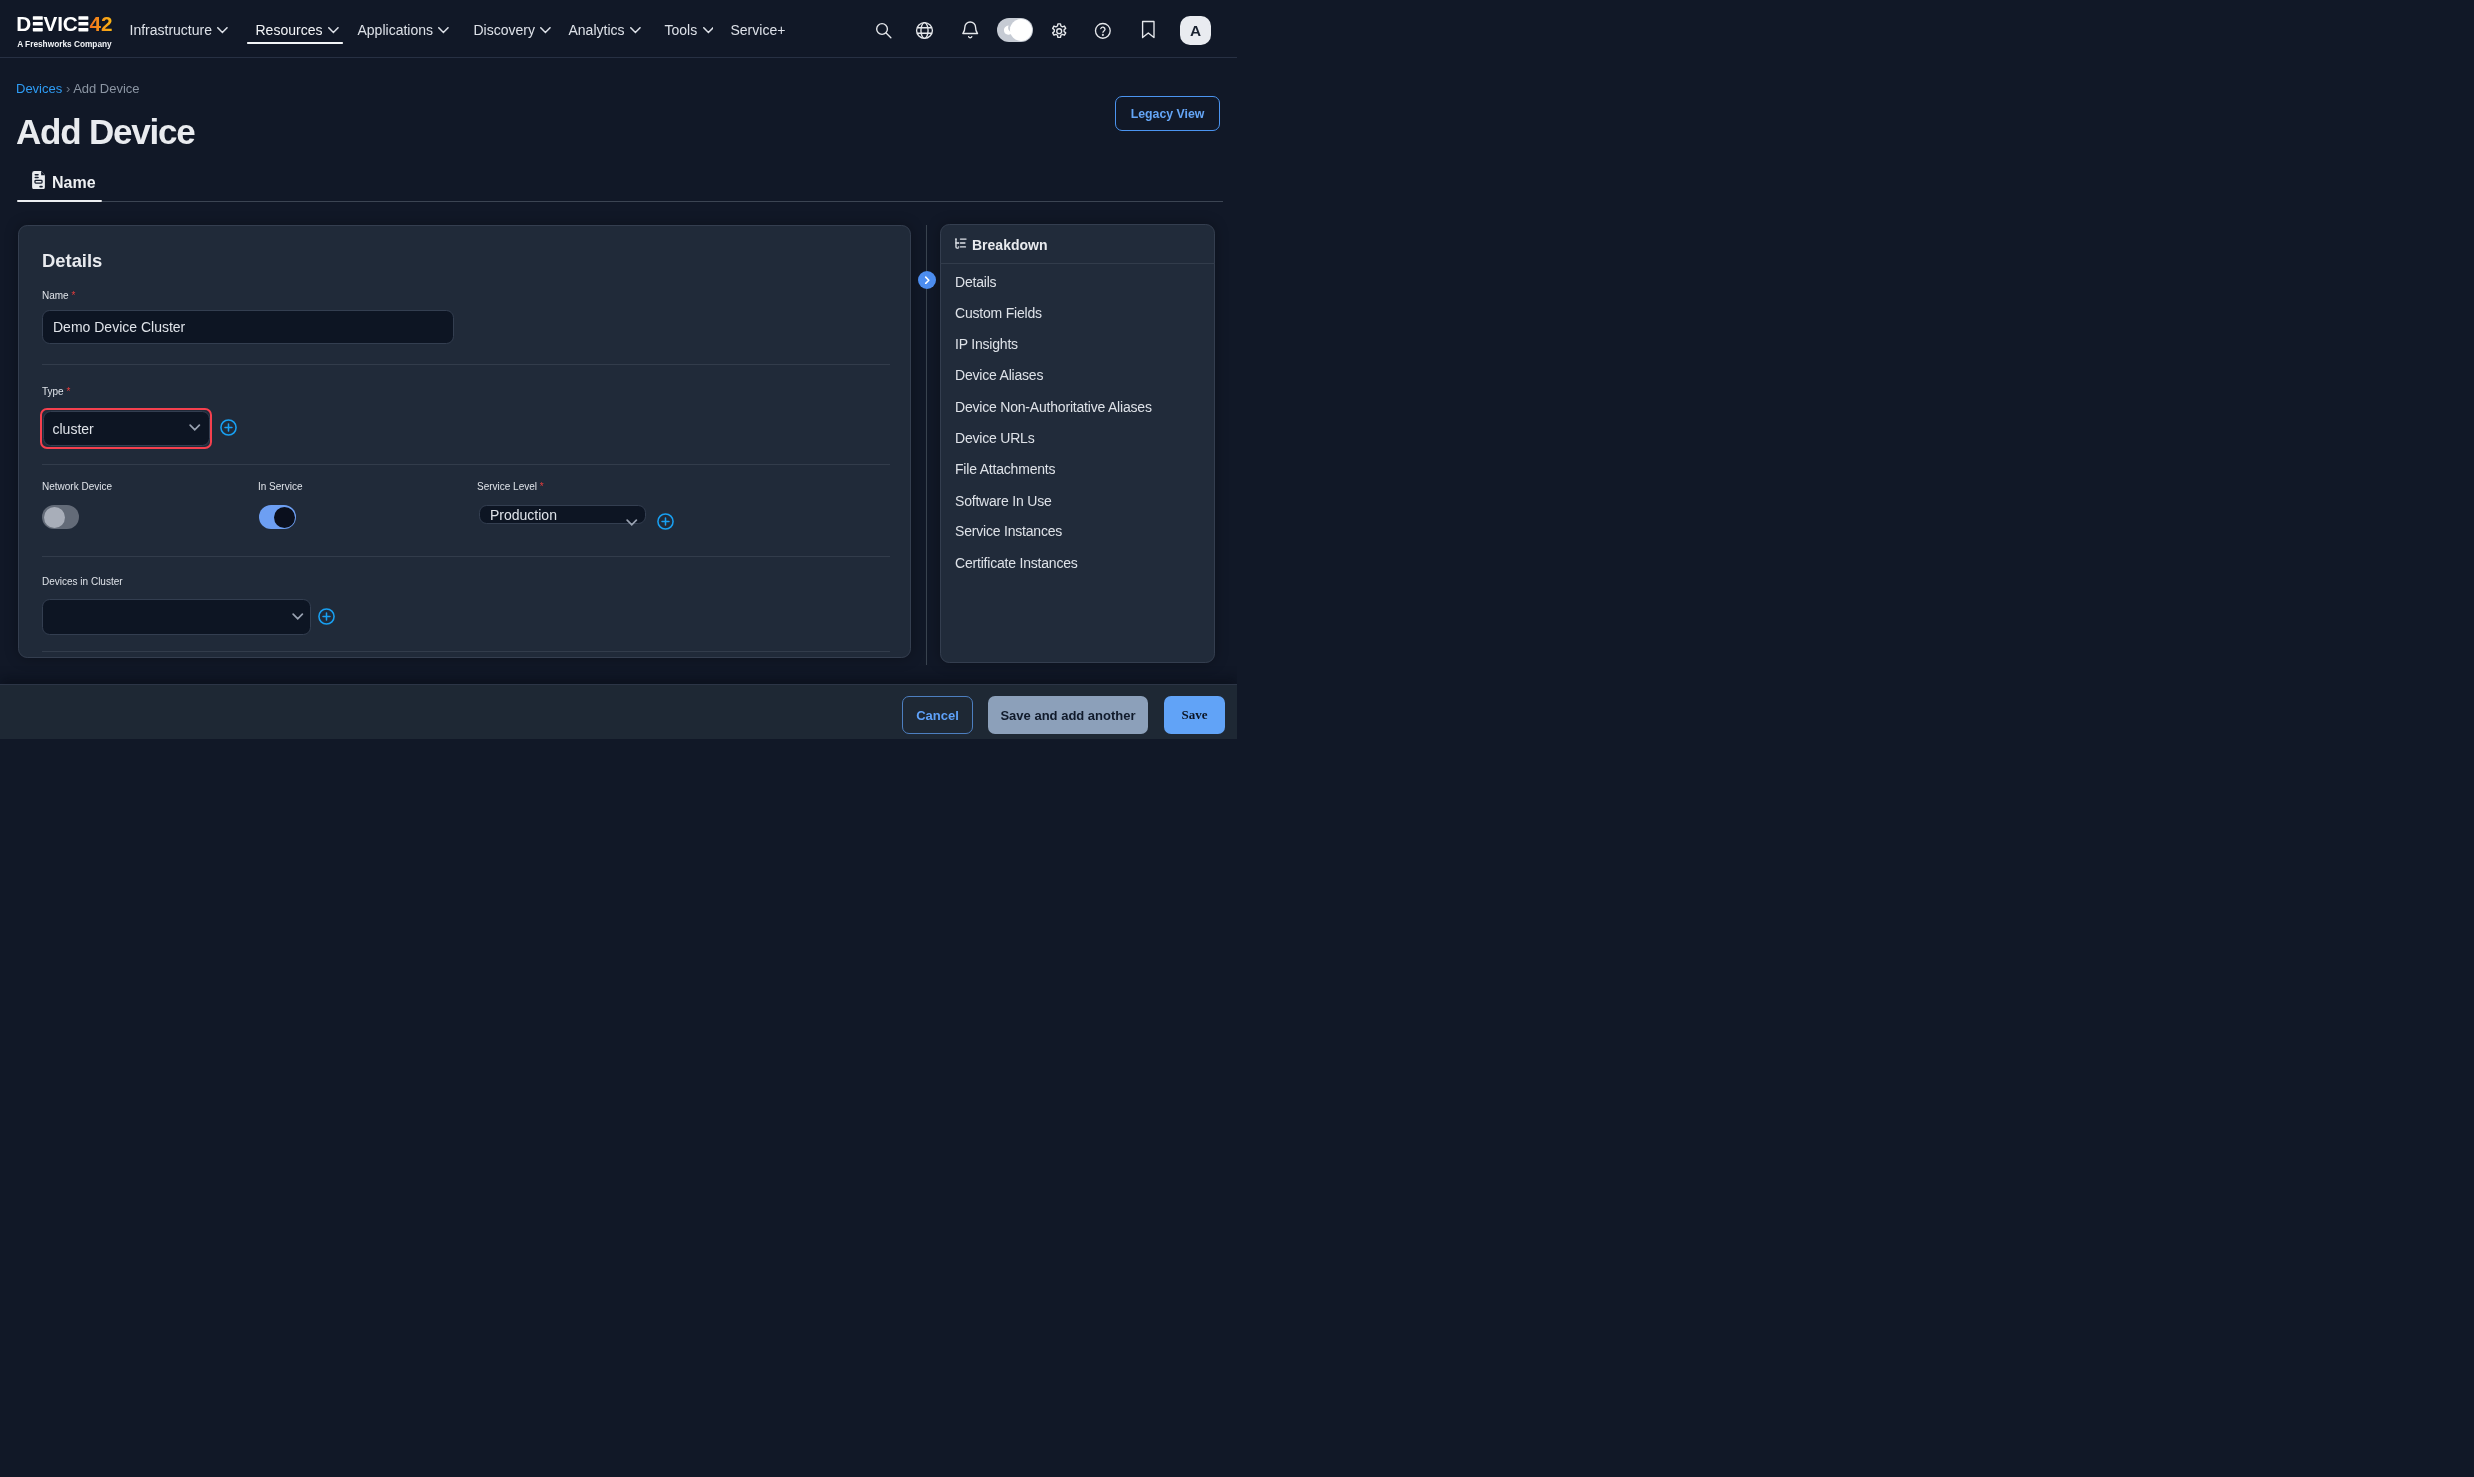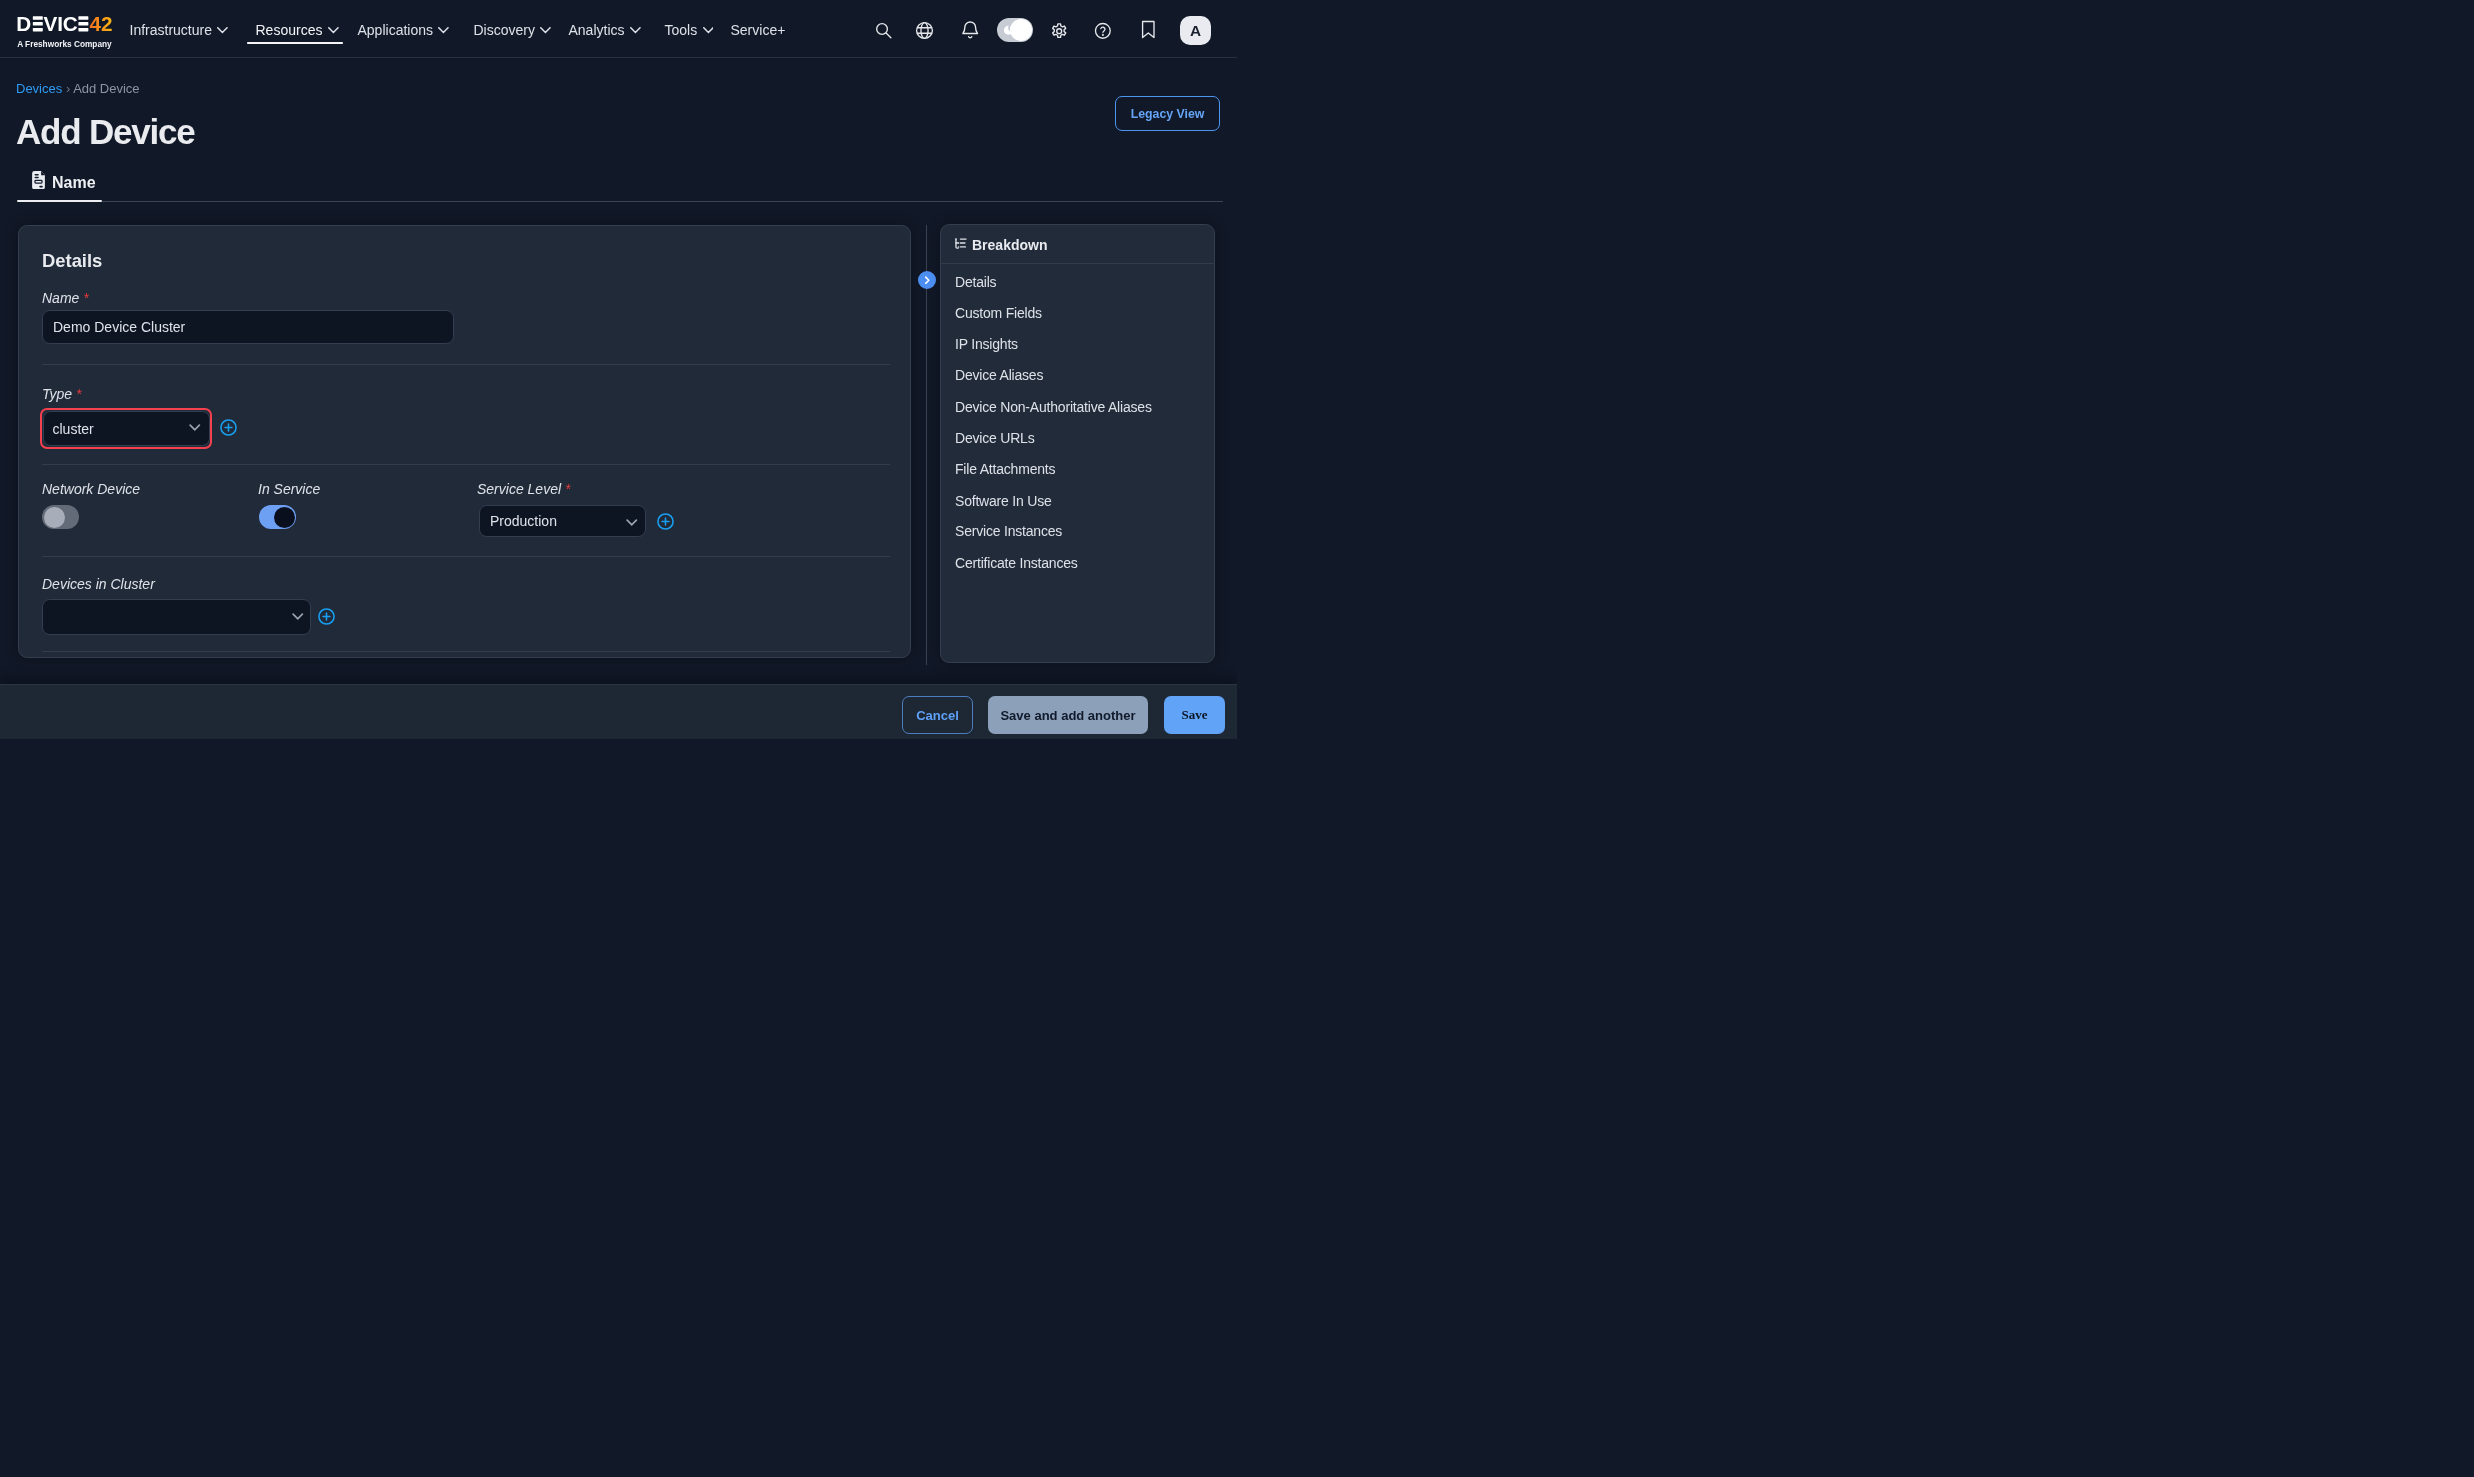--- a/index.html
+++ b/index.html
@@ -20,21 +20,21 @@
 #tabicon { position:absolute; left:31.5px; top:171px; }
 #tabtxt { position:absolute; left:52px; top:174px; font-size:16px; font-weight:bold; color:#eef0f3; }
 #tabunder { position:absolute; left:17px; top:200px; width:85px; height:2.3px; background:#eceef1; border-radius:1.5px; }
 #tabline { position:absolute; left:102px; top:201px; width:1121px; height:0.8px; background:#3c4553; }
 
 #panel { position:absolute; left:17.7px; top:225px; width:893px; height:433px; background:#202a39; border:0.8px solid #343e4f; border-radius:9.2px; box-shadow:0 0 14px rgba(0,0,0,0.30); }
 #sidebar { position:absolute; left:940px; top:224px; width:275px; height:439px; background:#212b3a; border:0.8px solid #343e4f; border-radius:9.2px; box-shadow:0 0 14px rgba(0,0,0,0.30); }
 #vline { position:absolute; left:926px; top:225px; width:0.8px; height:440px; background:#39434f; }
 #arrowbtn { position:absolute; left:918px; top:271px; width:18.4px; height:18.4px; border-radius:50%; background:#4c8df0; display:flex; align-items:center; justify-content:center; }
 .divider { position:absolute; left:42px; width:848px; height:0.8px; background:#323c4b; }
-.label { position:absolute; font-size:14px; color:#dfe3e9;font-style:italic; }
+.label { position:absolute; font-size:10px; color:#dfe3e9; }
 .req { color:#e23b3b; }
 .input { position:absolute; background:#0d1523; border:0.8px solid #333e50; border-radius:7.7px; color:#dfe3e9; font-size:14px; display:flex; align-items:center; padding-left:10px; }
 .pcirc { position:absolute; width:17px; height:17px; }
 h2 { font-size:18.4px; color:#e9ebef; }
 
 .sbitem { position:absolute; left:955px; font-size:14px; color:#dee2e8; letter-spacing:-0.2px; }
 
 #footer { position:absolute; left:0; top:684px; width:1237px; height:55px; background:#1e2834; border-top:0.8px solid #2c3546; box-shadow:0 -6.1px 10.8px rgba(5,9,18,0.45); }
 .fbtn { position:absolute; top:696px; height:38px; border-radius:7px; font-size:13px; font-weight:bold; display:flex; align-items:center; justify-content:center; }
 #cancel { left:902px; width:71px; border:0.8px solid #4d7fc0; color:#5ea1f8; }
@@ -161,21 +161,21 @@
 <div class="divider" style="top:464px"></div>
 <div class="label" style="left:42px;top:481px">Network Device</div>
 <div class="label" style="left:258px;top:481px">In Service</div>
 <div class="label" style="left:477px;top:481px">Service Level <span class="req">*</span></div>
 <div class="abs" style="left:42px;top:505px;width:37px;height:24px;border-radius:12.3px;background:#636b78">
     <div class="abs" style="left:1.5px;top:1.5px;width:21px;height:21px;border-radius:50%;background:#a8aeb9"></div>
   </div>
 <div class="abs" style="left:259px;top:505px;width:37px;height:24px;border-radius:12.3px;background:#6d9ff3">
     <div class="abs" style="right:1.5px;top:1.5px;width:21px;height:21px;border-radius:50%;background:#0a0f1d"></div>
   </div>
-<div class="input" style="left:479px;top:505px;width:167px;height:32px">Production</div>
+<div class="input" style="left:479px;top:505px;width:167px;height:19px">Production</div>
 <svg class="abs" style="left:626px;top:519px" width="11.5" height="7.7" viewBox="0 0 15 10" fill="none">
     <path d="M1.5 1.5l6 6 6-6" stroke="#9aa3b2" stroke-width="2.2" stroke-linecap="round"></path>
   </svg>
 <svg class="pcirc" style="left:657px;top:513px" viewBox="0 0 22 22" fill="none" stroke="#18a0f2" stroke-width="2" stroke-linecap="round">
     <circle cx="11" cy="11" r="9.8"></circle>
     <path d="M11 6.5v9M6.5 11h9"></path>
   </svg>
 <div class="divider" style="top:556px"></div>
 <div class="label" style="left:42px;top:576px">Devices in Cluster</div>
 <div class="input" style="left:42px;top:599px;width:269px;height:36px"></div>

